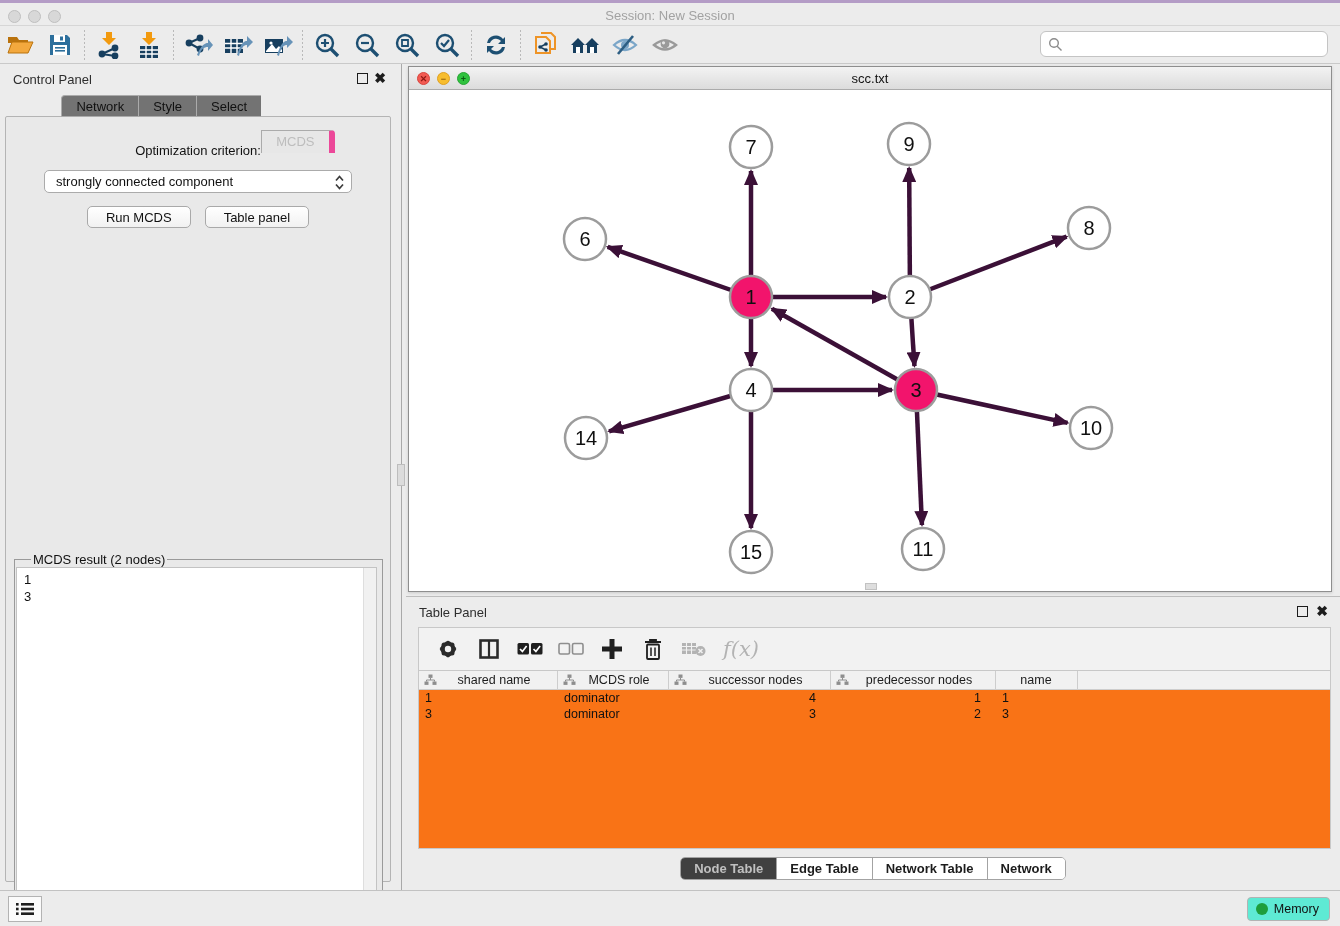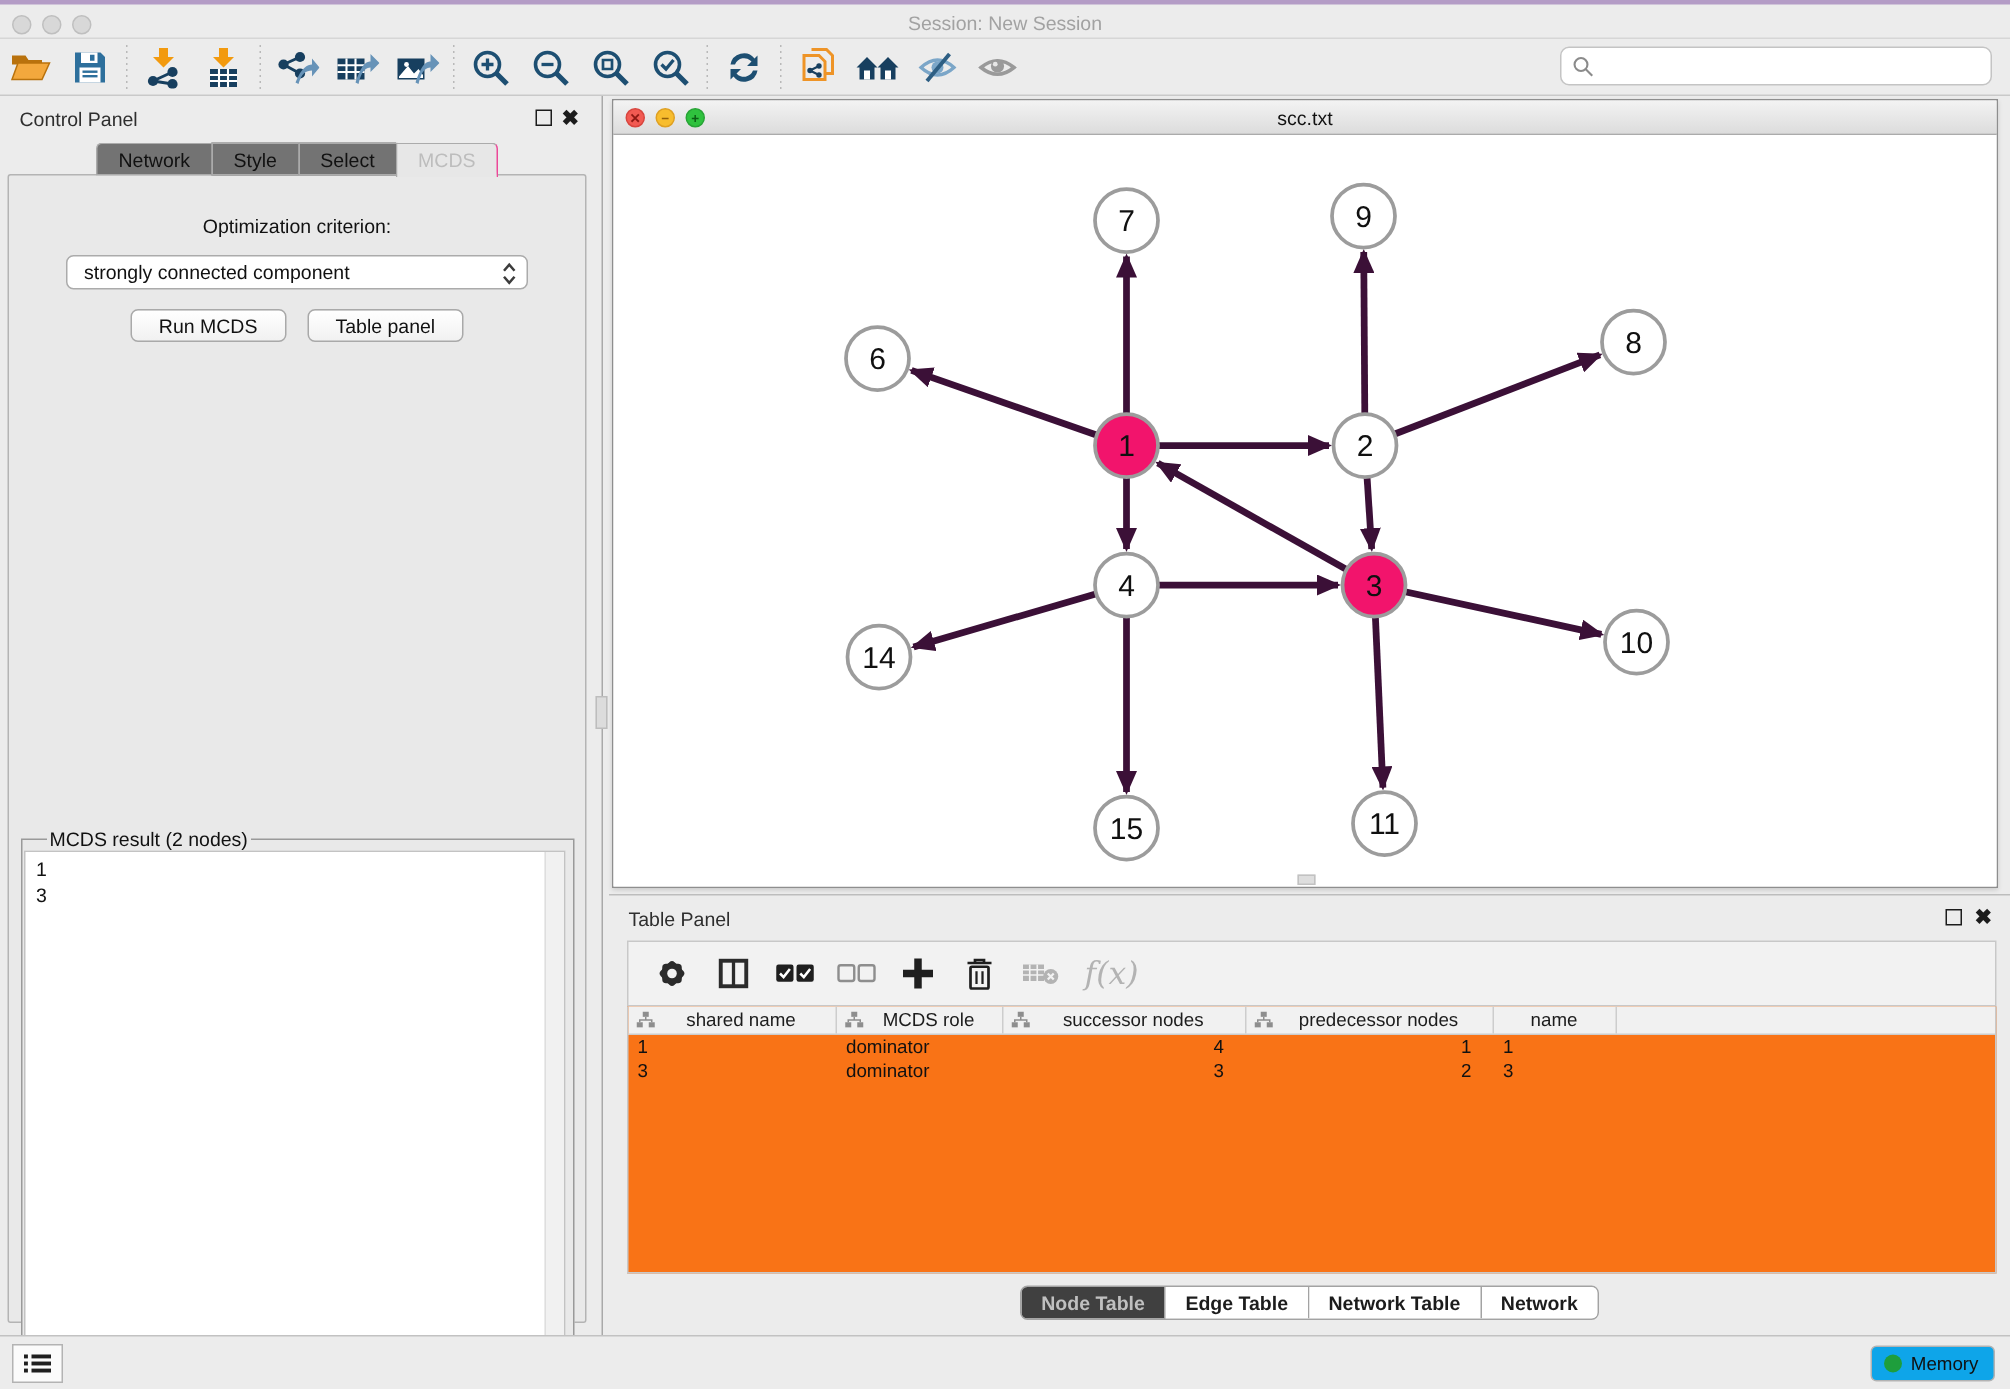--- a/index.html
+++ b/index.html
@@ -33,21 +33,21 @@
   .panel-head { height:30px; position:relative; }
   .panel-head .ph-title { position:absolute; left:13px; top:8px; font-size:13px; color:#2e2e2e; }
   .float-ic { position:absolute; top:9px; width:11px; height:11px; border:1.5px solid #1c1c1c; }
   .close-ic { position:absolute; top:6px; font-size:14px; font-weight:bold; color:#1c1c1c; }
 
   .cp-tabs { position:absolute; left:0; top:31px; width:100%; display:flex;
     justify-content:center; z-index:3; }
   .cp-tab { height:22px; padding:3px 14px; font-size:13px; background:#737373;
     border:1px solid #ababab; border-right:none; color:#111; }
   .cp-tab:first-child { border-top-left-radius:4px; }
-  .cp-tab:last-child { border-right:1px solid #ec4899; border-top-right-radius:4px; }
+  .cp-tab:last-child { border-right:6px solid #ec4899; border-top-right-radius:4px;margin-top:35px; }
   .cp-tab.active { background:#e7e7e7; color:#bdbdbd; height:23px;
     border-bottom:none; border-top-right-radius:4px; }
 
   .cp-body { position:absolute; left:5px; top:52px; width:386px; height:766px;
     background:#e9e9e9; border:1px solid #b4b4b4; border-radius:2px; }
   .opt-label { margin-top:26px; text-align:center; font-size:13px; color:#111; }
   .dropdown { position:relative; margin:12px auto 0; width:308px; height:23px;
     background:#ffffff; border:1px solid #ababab; border-radius:5px;
     font-size:13px; display:flex; align-items:center; padding-left:11px; color:#111; }
   .dd-chev { position:absolute; right:6px; top:3px; }
@@ -110,21 +110,21 @@
     color:#1c1c1c; border-right:1px solid #a3a3a3; }
   .tp-tab:last-child { border-right:none; }
   .tp-tab.active { background:#404040; color:#c0c0c0; }
 
   
   .statusbar { position:absolute; left:0; top:890px; width:1340px; height:36px;
     background:#ececec; border-top:1px solid #c2c2c2; }
   .list-btn { position:absolute; left:8px; top:5px; width:34px; height:26px;
     background:#fbfbfb; border:1px solid #b3b3b3; display:flex; align-items:center; justify-content:center; }
   .memory-btn { position:absolute; right:10px; top:6px; height:24px; padding:0 10px 0 8px;
-    background:#0ea5e9; border:1px solid #b3b3b3; border-radius:4px;
+    background:#5eead4; border:1px solid #b3b3b3; border-radius:4px;
     display:flex; align-items:center; gap:6px; font-size:12.5px; color:#111; }
   .memory-dot { width:12px; height:12px; border-radius:50%; background:#1e9e3c; }
 </style>
 </head>
 <body>
 
 <div class="titlebar">
   <span class="tl-dot" style="left:8px"></span>
   <span class="tl-dot" style="left:28px"></span>
   <span class="tl-dot" style="left:48px"></span>

